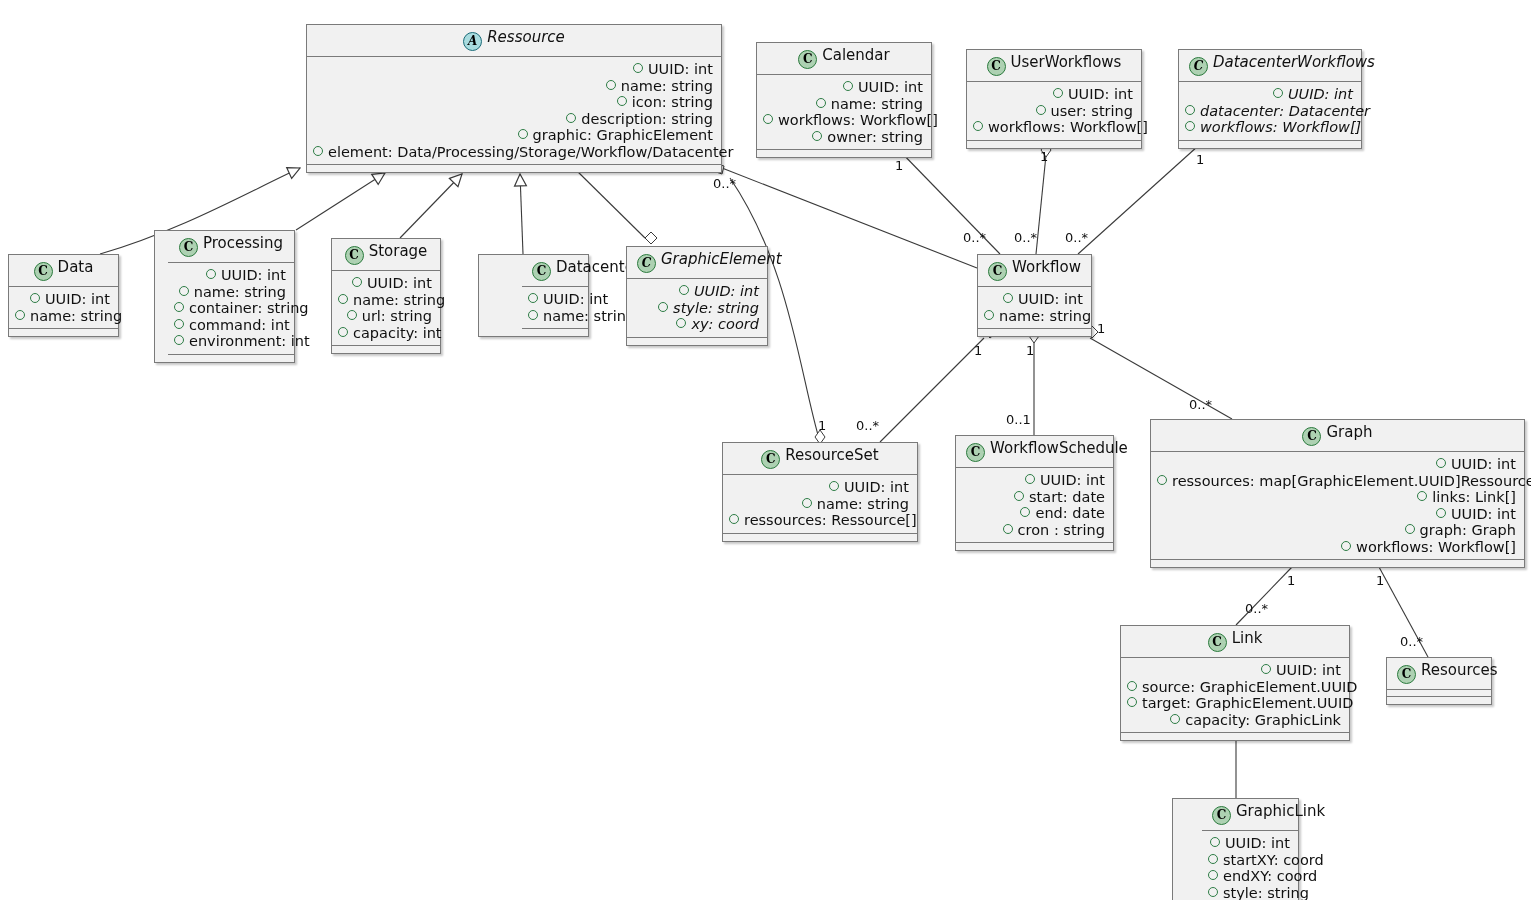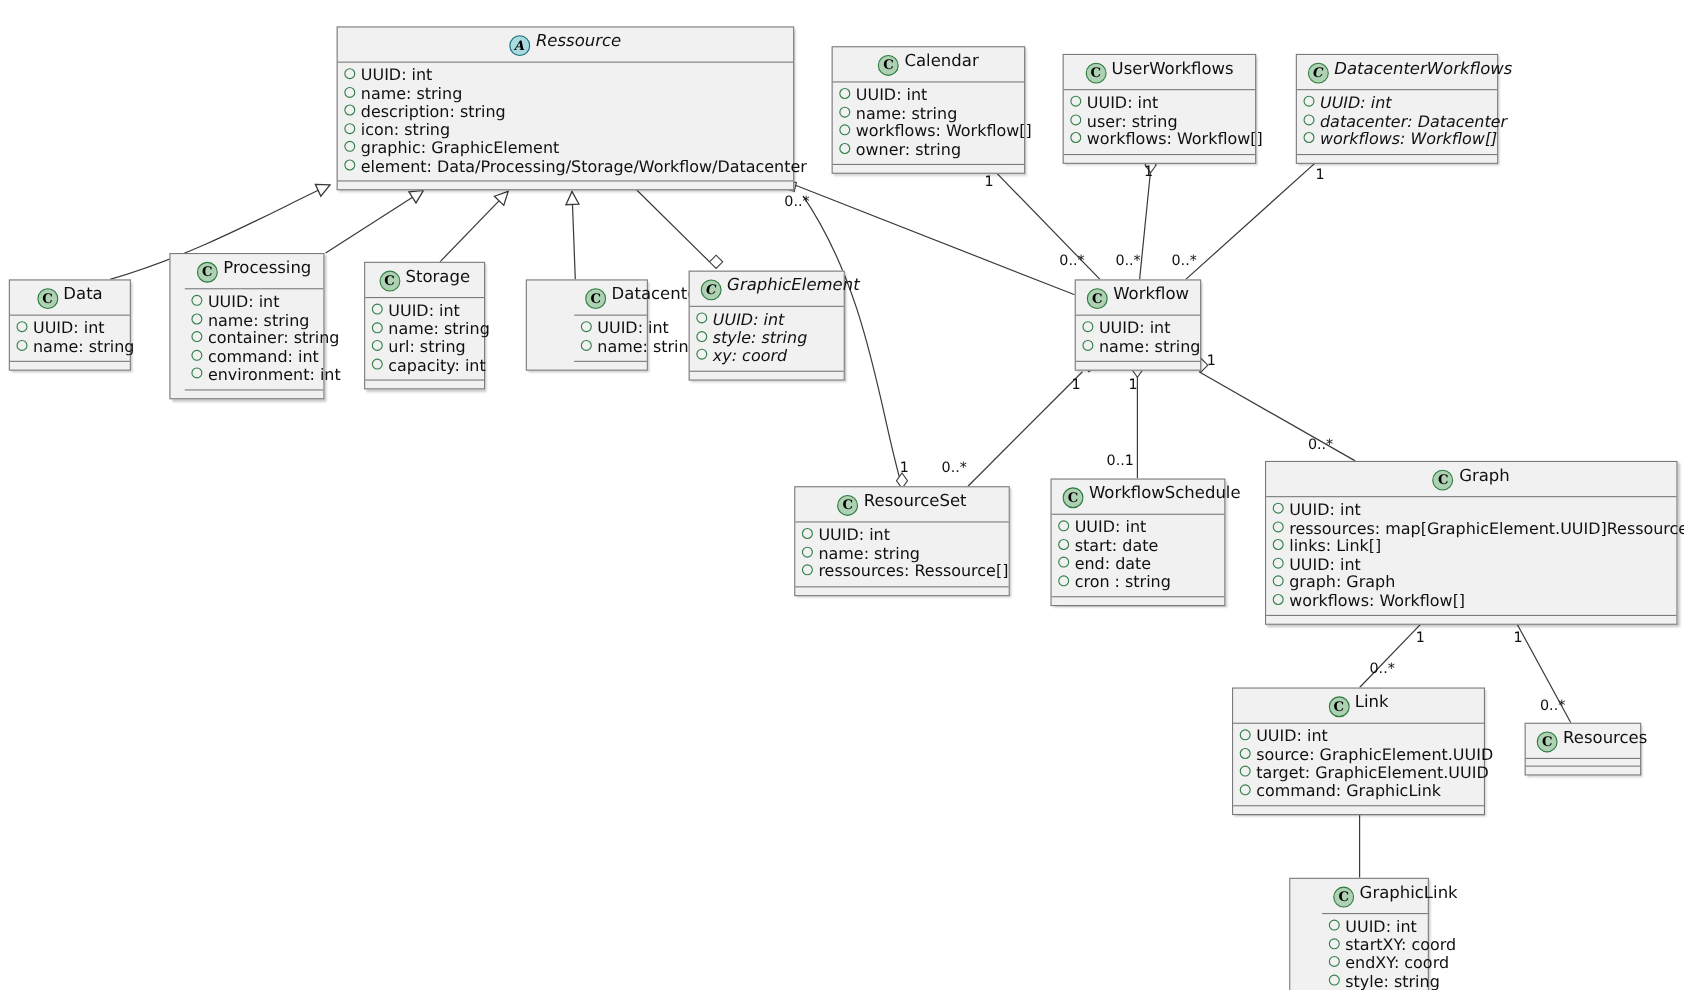--- a/index.html
+++ b/index.html
@@ -70,20 +70,21 @@
   .cls-name {
     font-size: 15px;
   }
   .cls-name.abstract {
     font-style: italic;
   }
   .uml-attrs {
     box-sizing: border-box;
     padding: 4px 8px 4px 6px;
     border-bottom: 1px solid #7a7a7a;
+    text-align: right;
   }
   .uml-attrs.empty {
     padding: 0;
     height: 7px;
   }
   .attr {
     white-space: nowrap;
     line-height: 16.5px;
     font-size: 14.5px;
   }
@@ -166,22 +167,22 @@
       <path d="M1236,717 L1236,782"></path>
     </g>
   </svg>
 
   <div id="classes-layer">
       <div class="uml-class" style="left: 306px; top: 8px; width: 416px;">
         <div class="uml-header"><span class="badge abstract">A</span><span class="cls-name abstract">Ressource</span></div>
         <div class="uml-attrs">
           <div class="attr"><span class="vis"></span><span>UUID: int</span></div>
           <div class="attr"><span class="vis"></span><span>name: string</span></div>
+          <div class="attr"><span class="vis"></span><span>icon: string</span></div>
           <div class="attr"><span class="vis"></span><span>description: string</span></div>
-          <div class="attr"><span class="vis"></span><span>icon: string</span></div>
           <div class="attr"><span class="vis"></span><span>graphic: GraphicElement</span></div>
           <div class="attr"><span class="vis"></span><span>element: Data/Processing/Storage/Workflow/Datacenter</span></div>
         </div>
         <div class="uml-methods"></div>
       </div>
       <div class="uml-class" style="left: 756px; top: 26px; width: 176px;">
         <div class="uml-header"><span class="badge">C</span><span class="cls-name">Calendar</span></div>
         <div class="uml-attrs">
           <div class="attr"><span class="vis"></span><span>UUID: int</span></div>
           <div class="attr"><span class="vis"></span><span>name: string</span></div>
@@ -292,21 +293,21 @@
           <div class="attr"><span class="vis"></span><span>workflows: Workflow[]</span></div>
         </div>
         <div class="uml-methods"></div>
       </div>
       <div class="uml-class" style="left: 1120px; top: 609px; width: 230px;">
         <div class="uml-header"><span class="badge">C</span><span class="cls-name">Link</span></div>
         <div class="uml-attrs">
           <div class="attr"><span class="vis"></span><span>UUID: int</span></div>
           <div class="attr"><span class="vis"></span><span>source: GraphicElement.UUID</span></div>
           <div class="attr"><span class="vis"></span><span>target: GraphicElement.UUID</span></div>
-          <div class="attr"><span class="vis"></span><span>command: GraphicLink</span></div>
+          <div class="attr"><span class="vis"></span><span>capacity: GraphicLink</span></div>
         </div>
         <div class="uml-methods"></div>
       </div>
       <div class="uml-class" style="left: 1386px; top: 641px; width: 106px;">
         <div class="uml-header"><span class="badge">C</span><span class="cls-name">Resources</span></div>
         <div class="uml-attrs empty"></div>
         <div class="uml-methods"></div>
       </div>
       <div class="uml-class" style="left: 1172px; top: 782px; width: 127px; padding-left: 29px;">
         <div class="uml-header"><span class="badge">C</span><span class="cls-name">GraphicLink</span></div>

